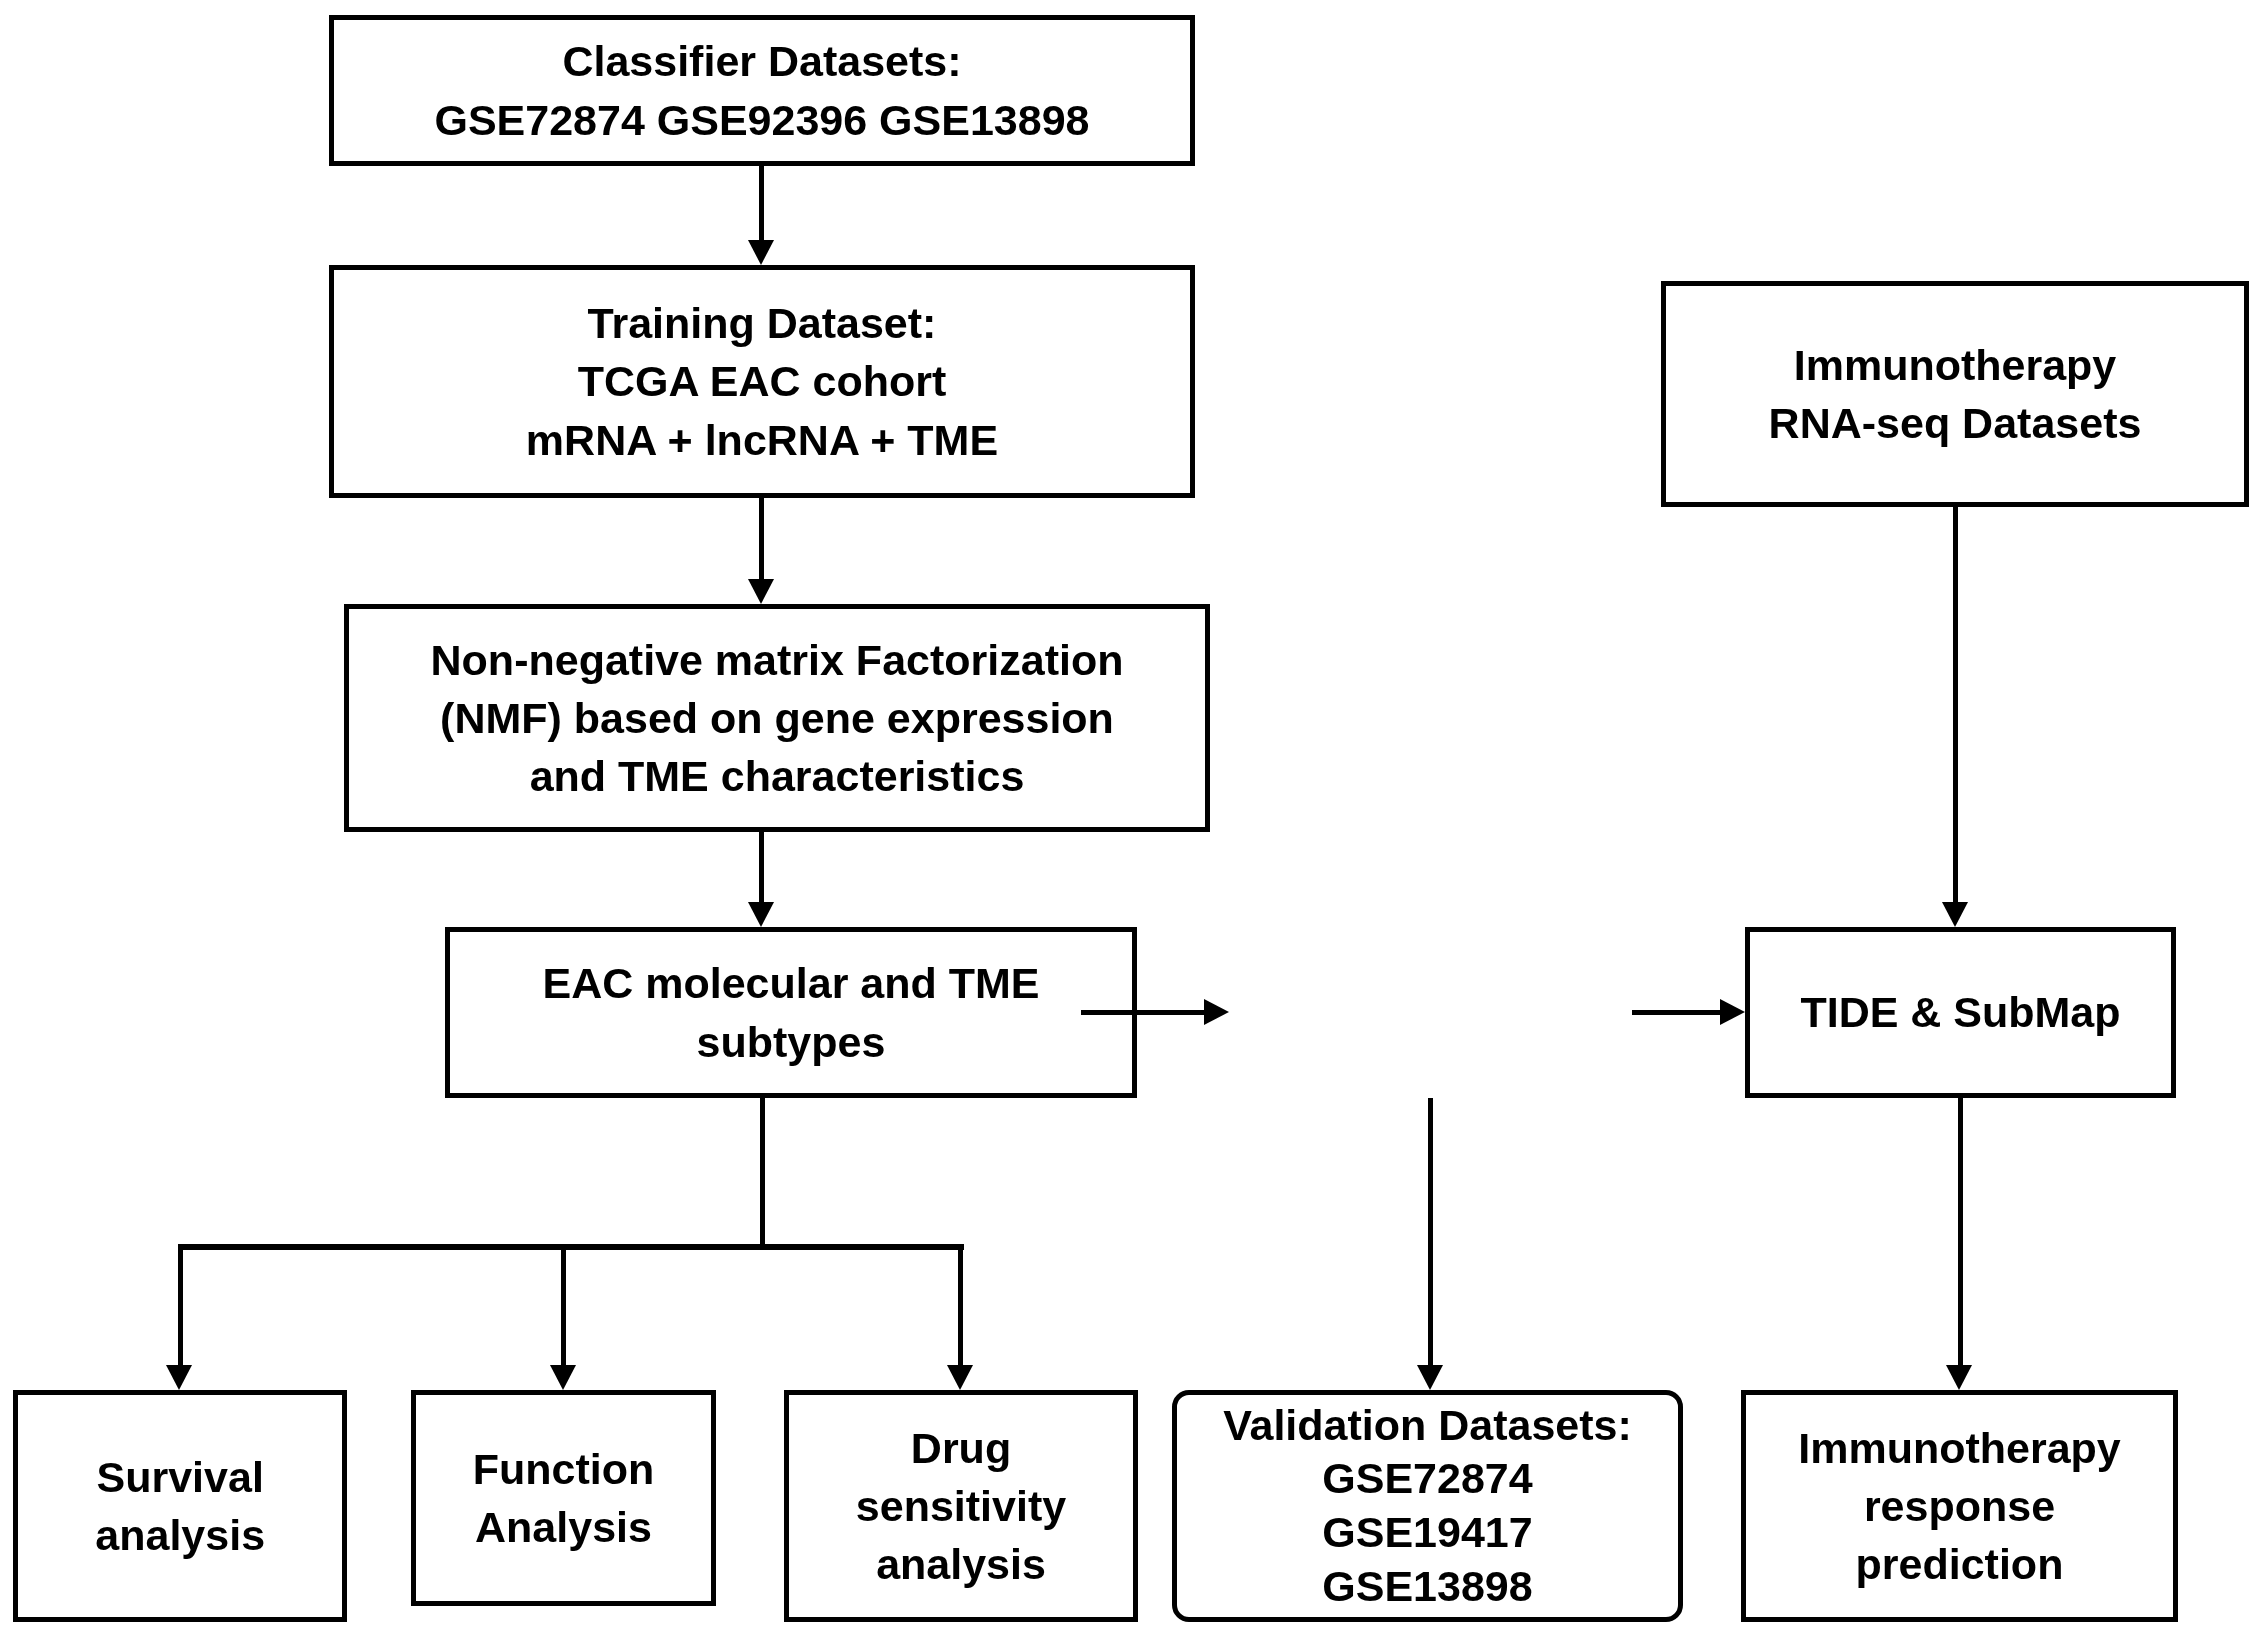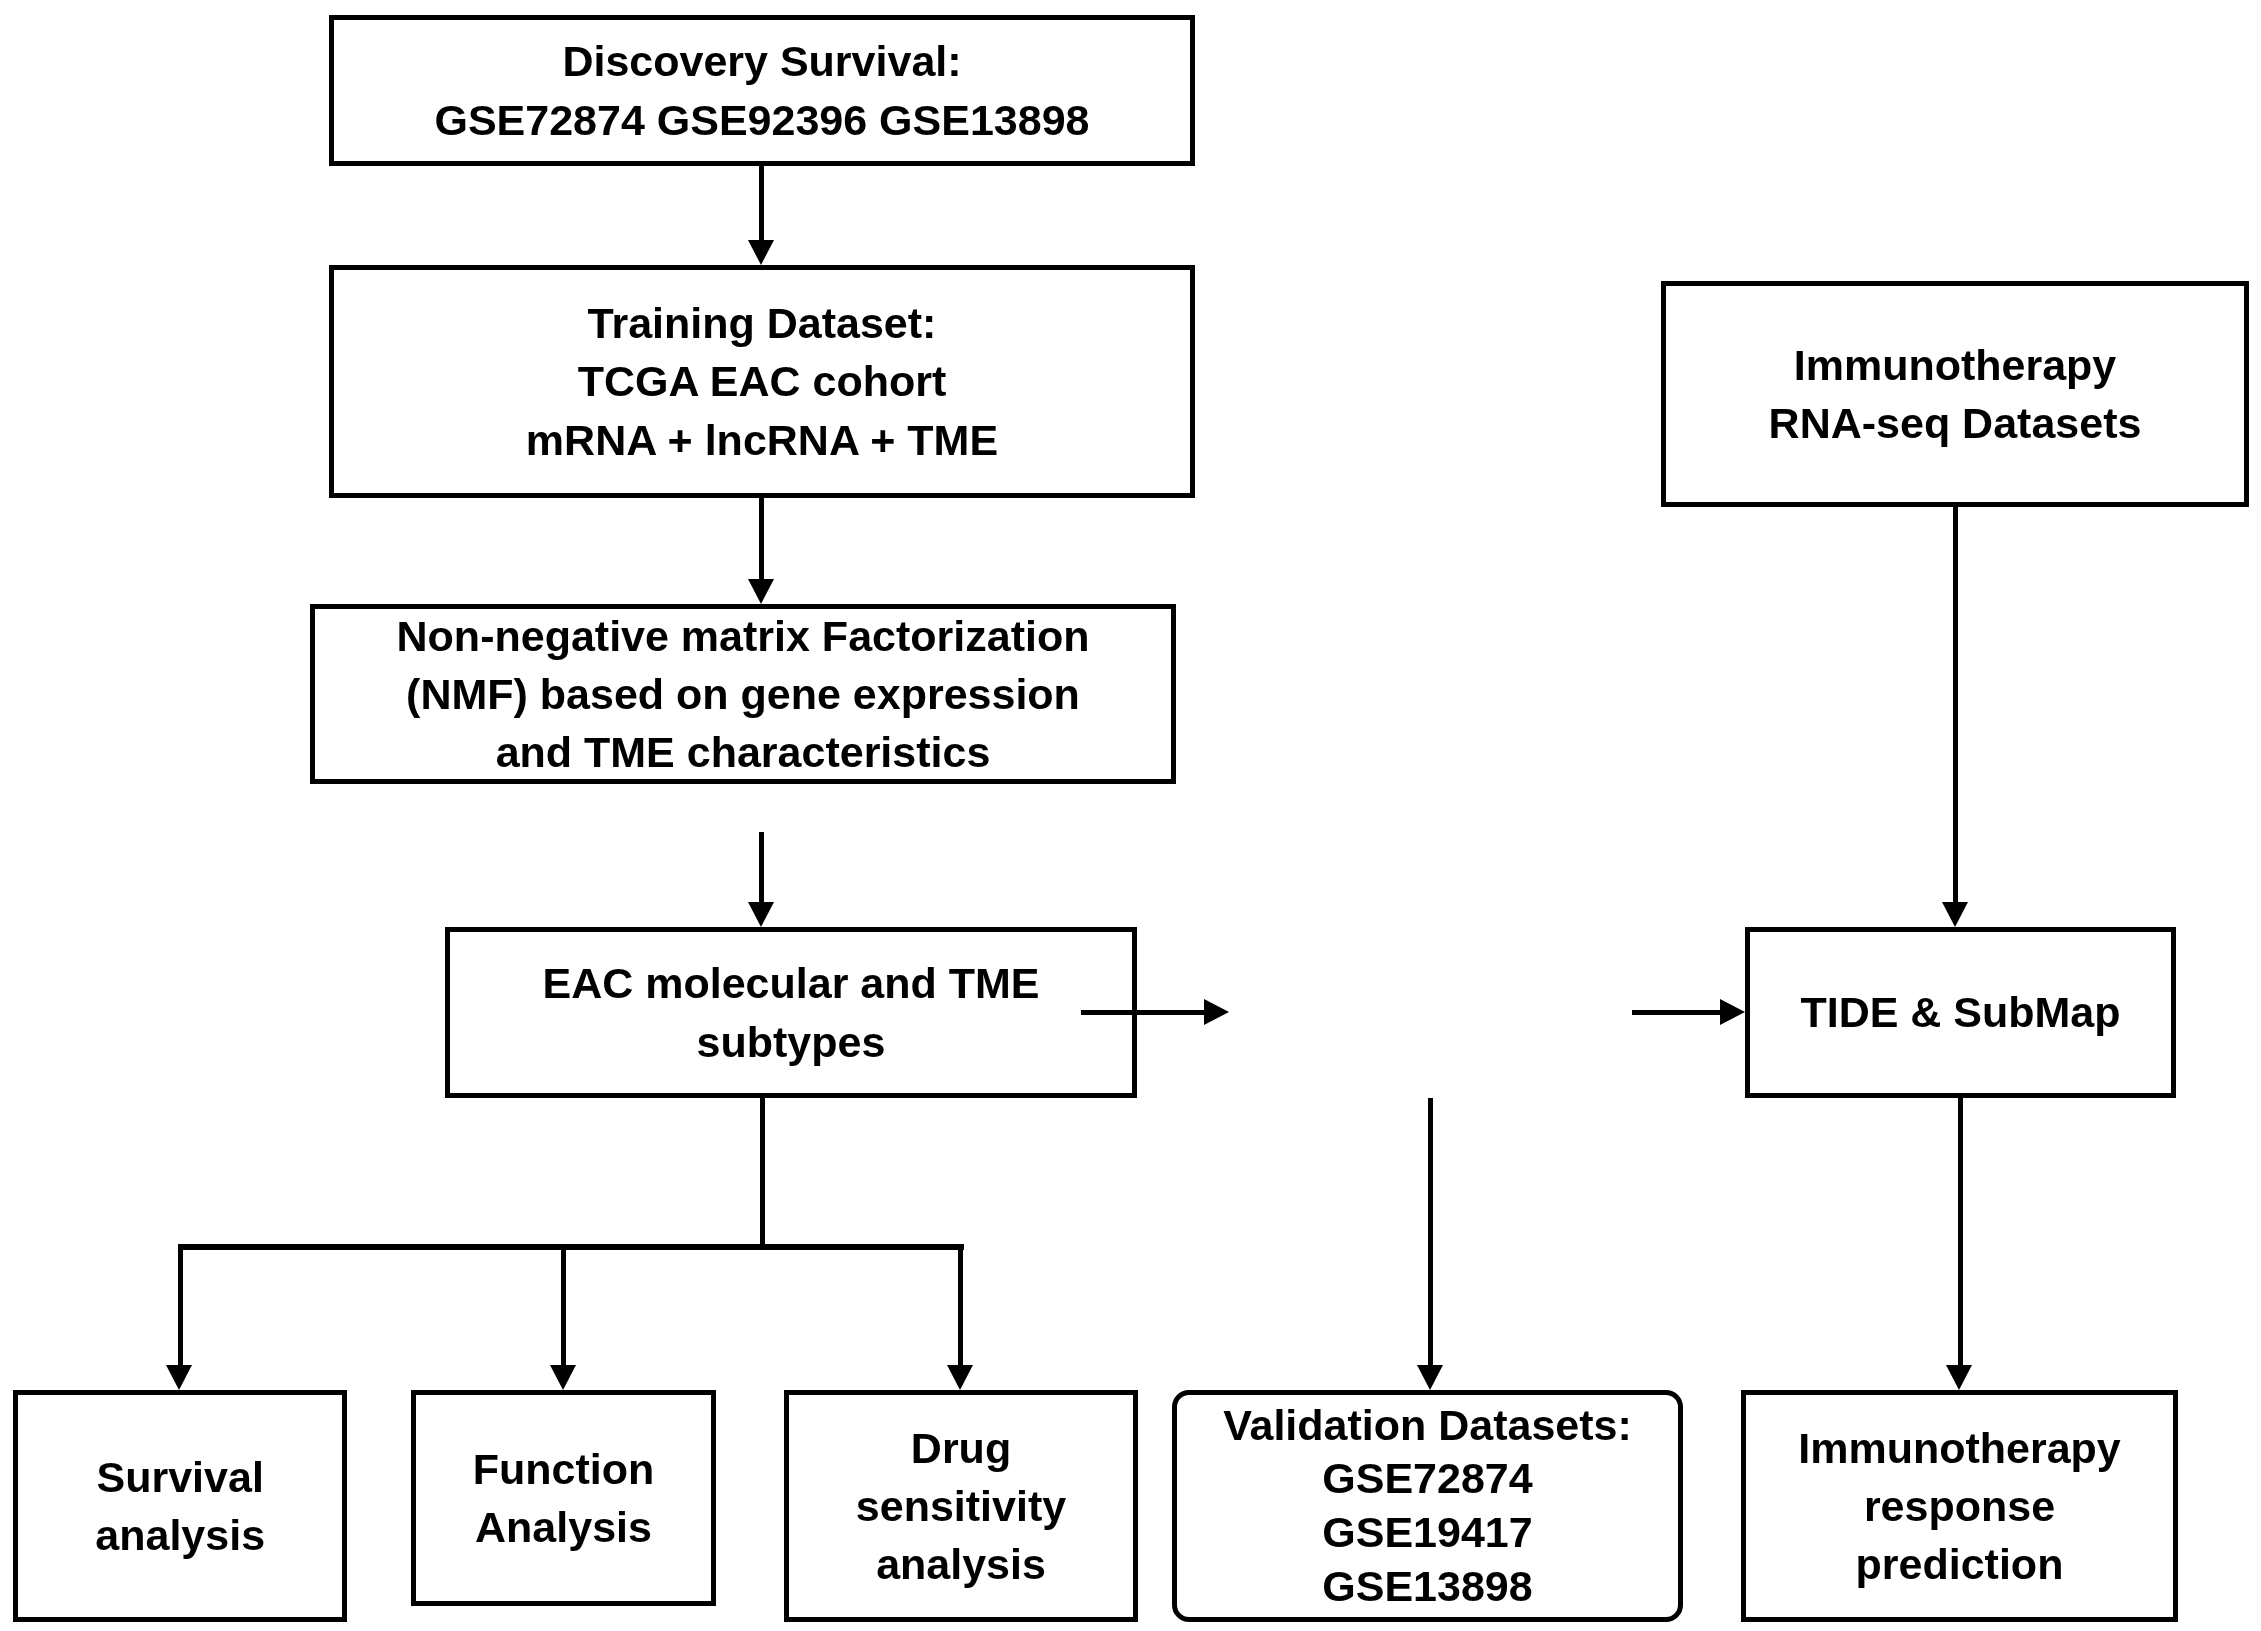--- a/index.html
+++ b/index.html
@@ -26,21 +26,21 @@
     justify-content: center;
     text-align: center;
     font-weight: bold;
     font-size: 43px;
     line-height: 1.35;
     white-space: pre-line;
   }
   
   #node-discovery   { left: 329px;  top: 15px;   width: 866px; height: 151px; }
   #node-training    { left: 329px;  top: 265px;  width: 866px; height: 233px; }
-  #node-nmf         { left: 310px;  top: 604px; width: 866px; height: 180px; }
+  #node-nmf         { left: 344px;  top: 604px; width: 866px; height: 228px; }
   #node-eac         { left: 445px;  top: 927px; width: 692px; height: 171px; }
   #node-ntp         { left: 1229px; top: 927px; width: 403px;  height: 171px; }
   #node-tide        { left: 1745px; top: 927px; width: 431px;  height: 171px; }
   #node-immuno-data { left: 1661px; top: 281px;  width: 588px; height: 226px; }
   #node-survival    { left: 13.2px;   top: 1390px; width: 334px;  height: 232px; }
   #node-function    { left: 411px;  top: 1390px; width: 305px;  height: 216px; }
   #node-drug        { left: 784px; top: 1390px; width: 354px;  height: 232px; }
   #node-validation  { left: 1172px; top: 1390px; width: 511px;  height: 232px; line-height: 1.25; border-radius: 17px; }
   #node-response    { left: 1741px; top: 1390px; width: 437px;  height: 232px; }
 
@@ -112,21 +112,21 @@
   #a8-head { left: 1417px; top: 1365px; }
 
   #a9-line { left: 1958px; top: 1098px; height: 268px; }
   #a9-head { left: 1946px; top: 1365px; }
 </style>
 </head>
 <body>
 
 <div id="canvas">
 
-  <div class="node" id="node-discovery">Discovery Survival:
+  <div class="node" id="node-discovery">Classifier Datasets:
 GSE72874 GSE92396 GSE13898</div>
 
   <div class="node" id="node-training">Training Dataset:
 TCGA EAC cohort
 mRNA + lncRNA + TME</div>
 
   <div class="node" id="node-nmf">Non-negative matrix Factorization
 (NMF) based on gene expression
 and TME characteristics</div>
 

